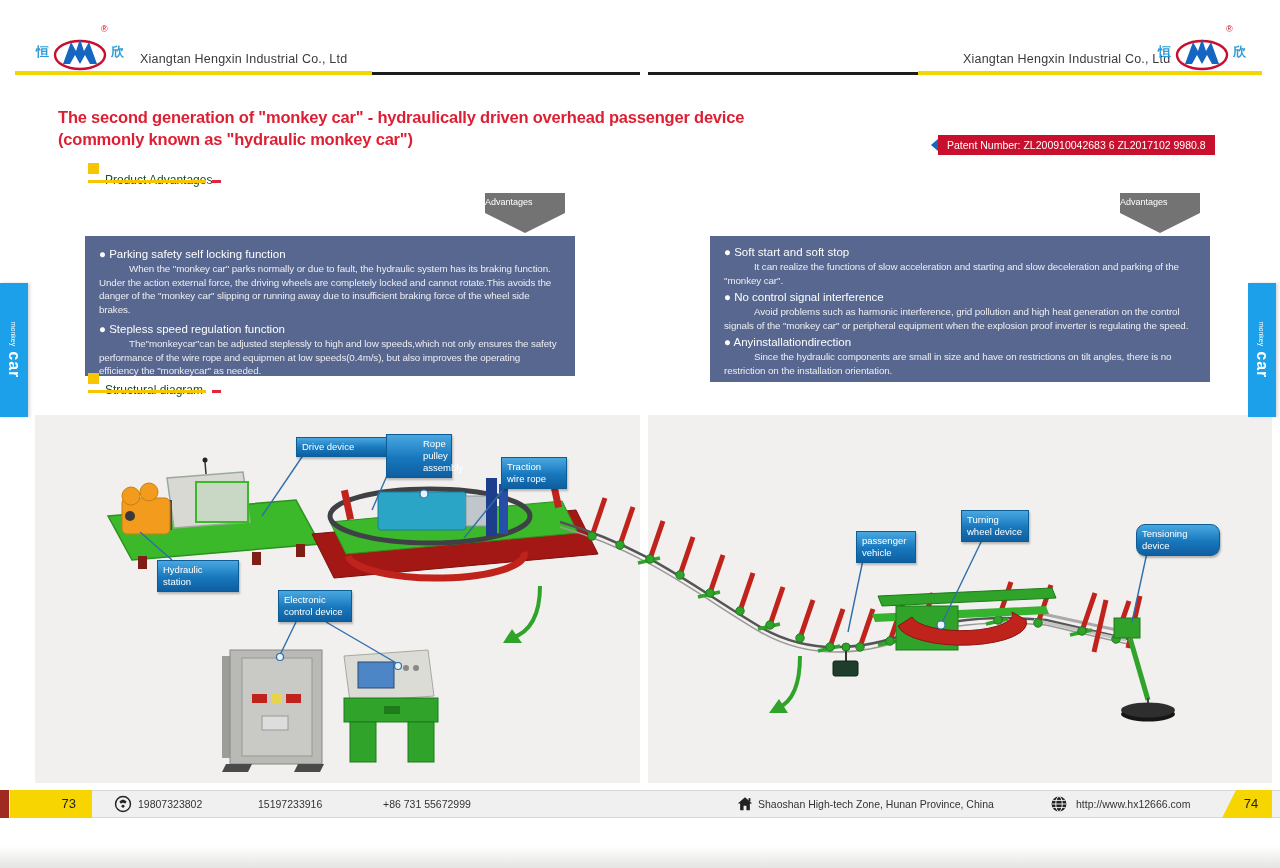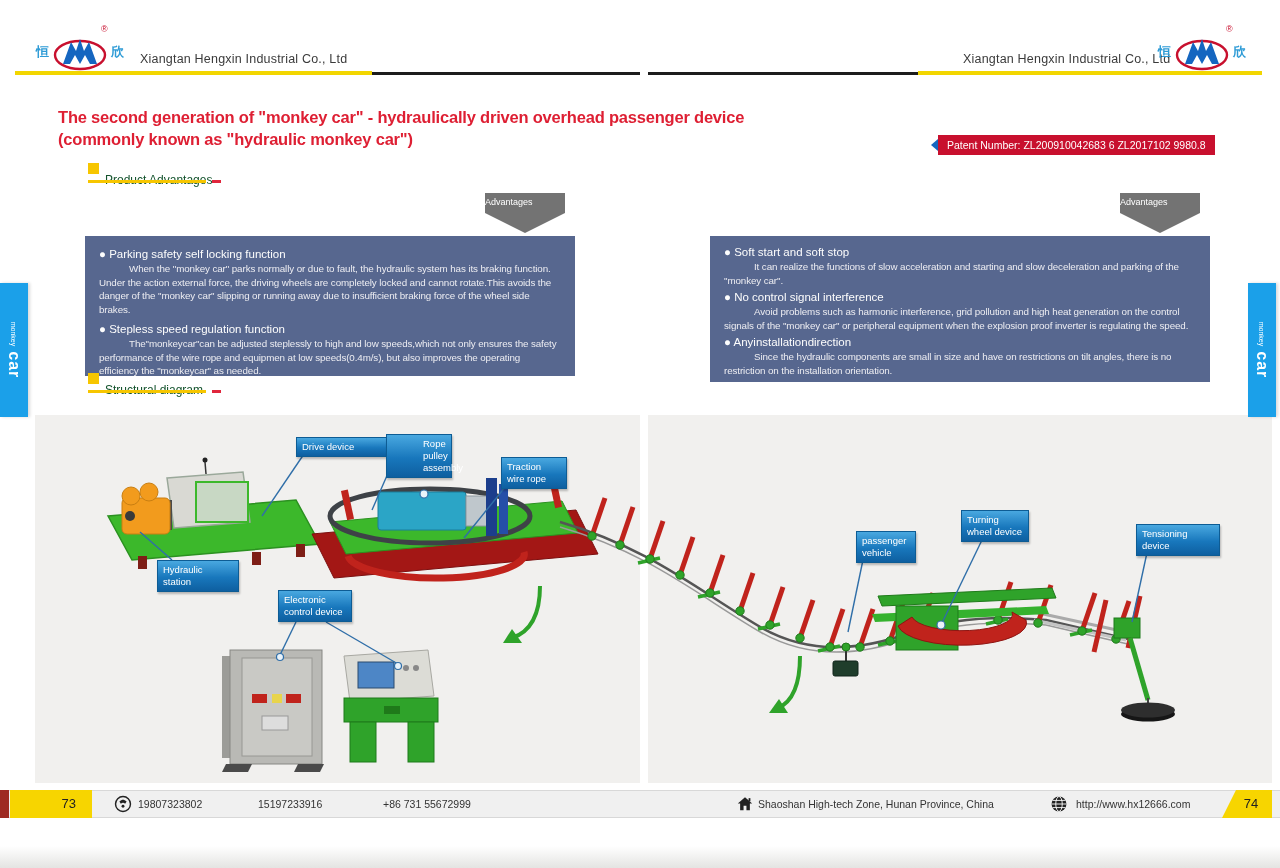--- a/index.html
+++ b/index.html
@@ -279,21 +279,21 @@
     </g>
   </svg>
 
   <div class="callout" style="left:296px; top:429px; width:92px;margin-top:8px;">Drive device</div>
   <div class="callout" style="left:386px; top:434px; width:66px;padding-left:36px;">Rope pulley assembly</div>
   <div class="callout" style="left:501px; top:457px; width:66px;">Traction wire rope</div>
   <div class="callout" style="left:157px; top:560px; width:82px;">Hydraulic station</div>
   <div class="callout" style="left:278px; top:590px; width:74px;">Electronic control device</div>
   <div class="callout" style="left:856px; top:531px; width:60px;">passenger vehicle</div>
   <div class="callout" style="left:961px; top:510px; width:68px;">Turning wheel device</div>
-  <div class="callout" style="left:1136px; top:524px; width:84px;">Tensioning device</div>
+  <div class="callout" style="left:1136px; top:524px; width:84px;border-radius:9px;">Tensioning device</div>
 
   <div class="side-tab" style="left:0; top:283px;">
     <div class="tab-rot">
       <span class="tab-small">monkey</span>
       <span class="tab-large">car</span>
     </div>
   </div>
   <div class="side-tab" style="left:1248px; top:283px;">
     <div class="tab-rot">
       <span class="tab-small">monkey</span>

